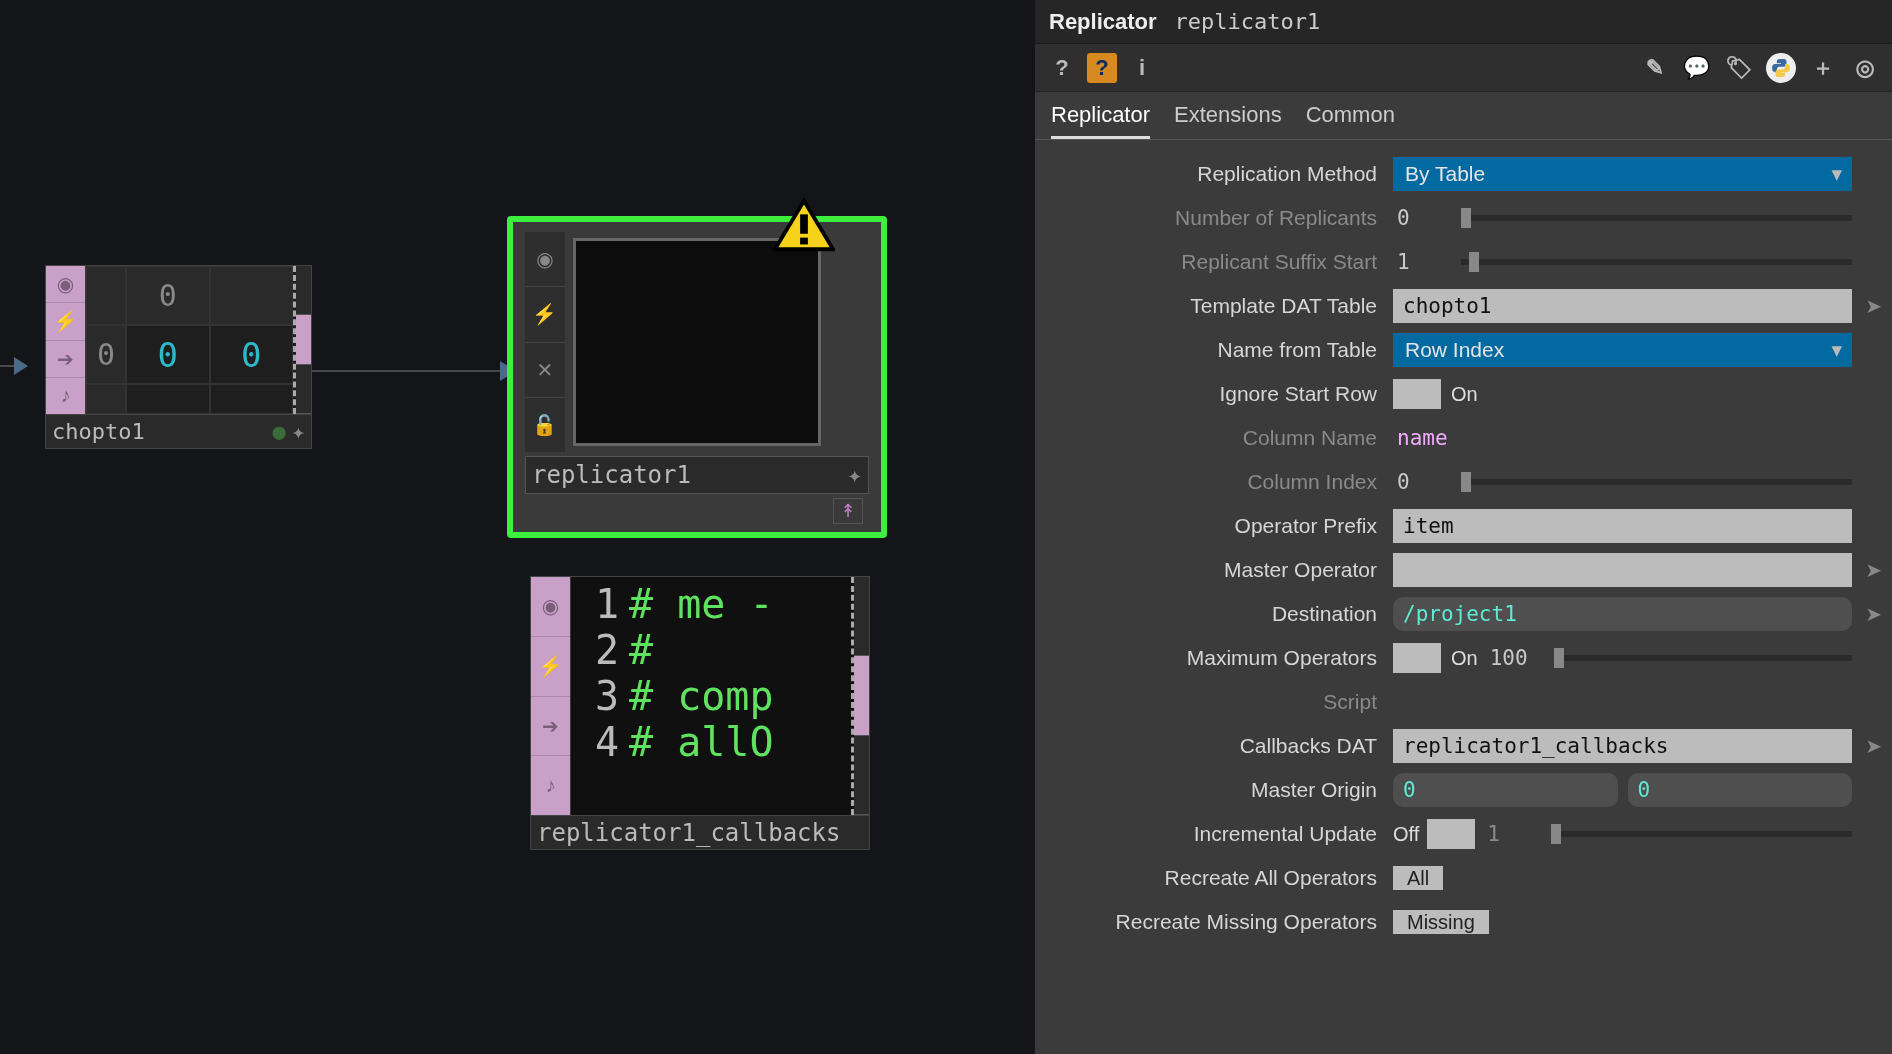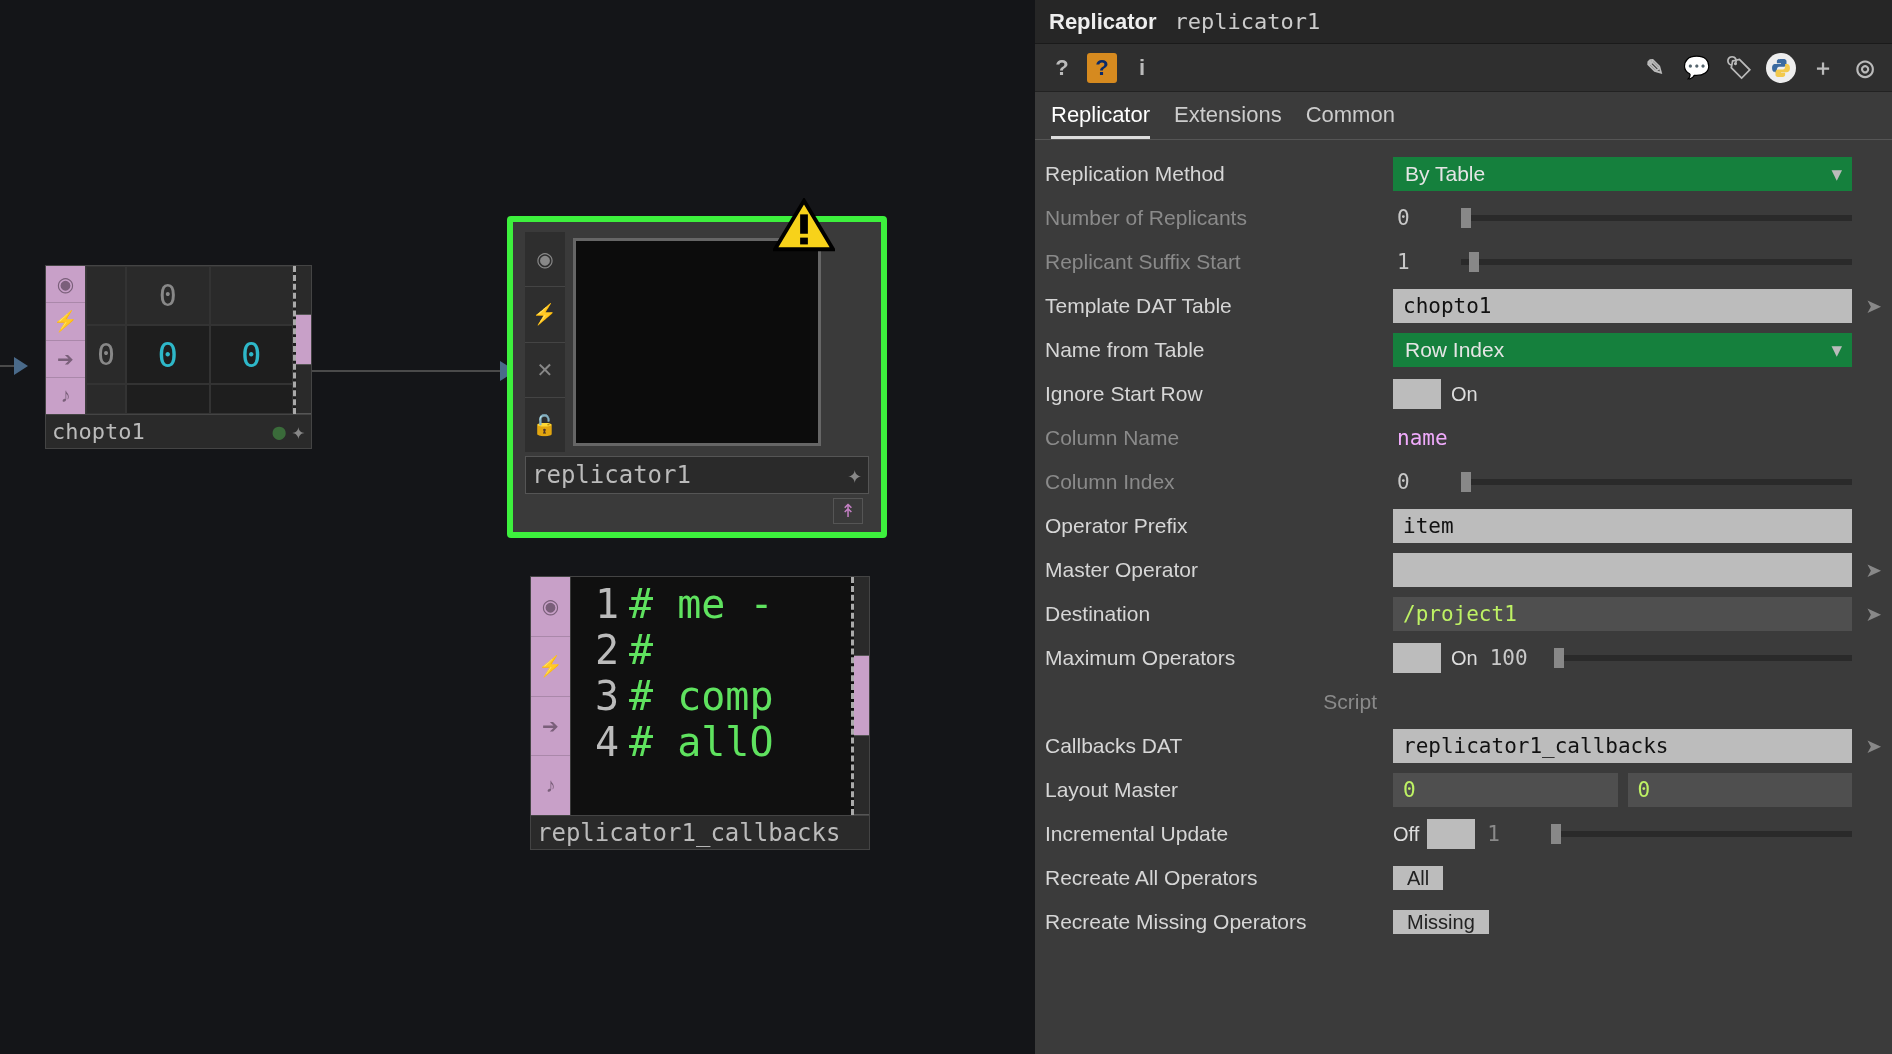--- a/index.html
+++ b/index.html
@@ -170,30 +170,30 @@
 
   .p-body{flex:1;padding:14px 10px 10px 10px;overflow:auto;}
   .prow{
     display:grid;
     grid-template-columns: 340px 1fr 22px;
     align-items:center;
     gap:8px;
     min-height:40px;
     margin-bottom:4px;
   }
-  .prow .lbl{color:#d6d6d6;padding-right:8px;font-size:21px;}
+  .prow .lbl{color:#d6d6d6;text-align:right;padding-right:8px;font-size:21px;}
   .prow.disabled .lbl{color:#8a8a8a;}
   .valwrap{display:flex;align-items:center;gap:8px;width:100%;}
   .field{
     background:#bcbcbc;color:#111;font-family:Menlo,Consolas,monospace;font-size:21px;
     height:34px;padding:2px 10px;display:flex;align-items:center;flex:1;
   }
-  .field.dark{background:#4f4f4f;color:#bef264;}
+  .field.dark{background:#4f4f4f;color:#5eead4;border-radius:10px;}
   .dropdown{
-    background:#15803d;color:#e5e5e5;height:34px;flex:1;
+    background:#0369a1;color:#e5e5e5;height:34px;flex:1;
     display:flex;align-items:center;padding:0 12px;font-size:21px;position:relative;
   }
   .dropdown::after{content:"▾";position:absolute;right:10px;color:#bbb;}
   .numval{background:transparent;color:#c8c8c8;font-family:Menlo,Consolas,monospace;font-size:21px;padding-left:4px;min-width:54px;}
   .slider{flex:1;height:6px;background:#2a2a2a;position:relative;margin-left:6px;}
   .slider .knob{position:absolute;top:-7px;width:10px;height:20px;background:#888;}
   .toggle{
     display:flex;align-items:center;height:34px;
   }
   .toggle .tbox{width:48px;height:30px;background:#bcbcbc;}
@@ -449,21 +449,21 @@
     </div>
 
     <div class="prow">
       <div class="lbl">Callbacks DAT</div>
       <div class="field">replicator1_callbacks</div>
       <div class="arrow-out">➤</div>
     </div>
 
 
     <div class="prow">
-      <div class="lbl">Layout Master</div>
+      <div class="lbl">Master Origin</div>
       <div class="twofield">
         <div class="field dark">0</div>
         <div class="field dark">0</div>
       </div>
         <div></div>
     </div>
 
     <div class="prow">
       <div class="lbl">Incremental Update</div>
       <div class="valwrap">

